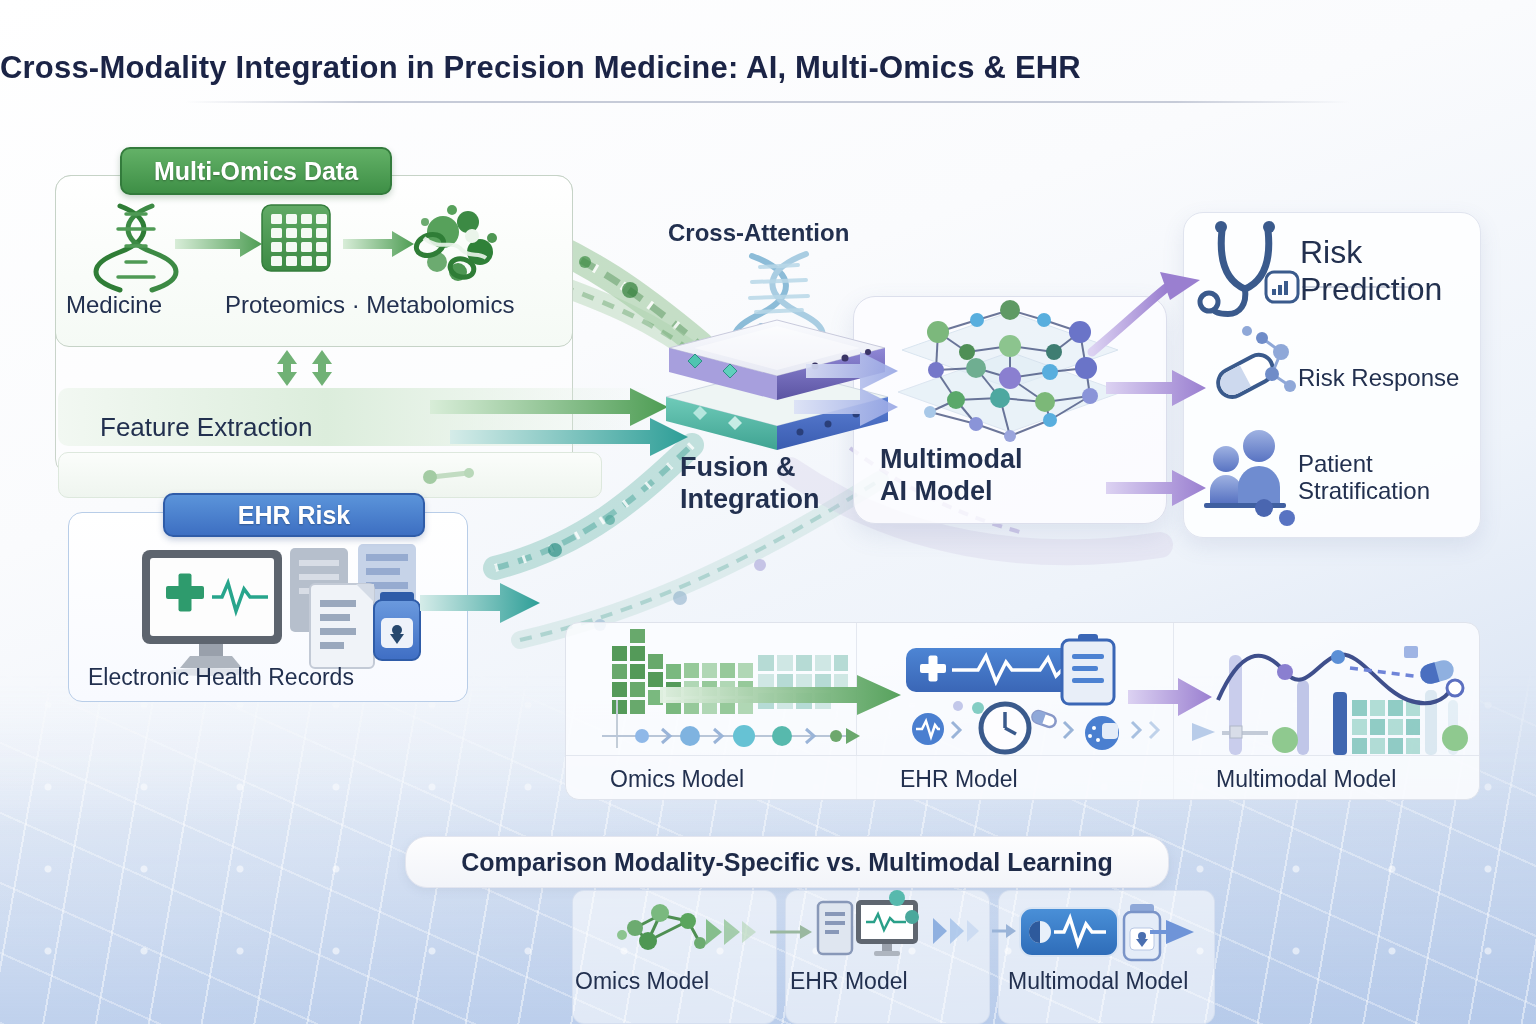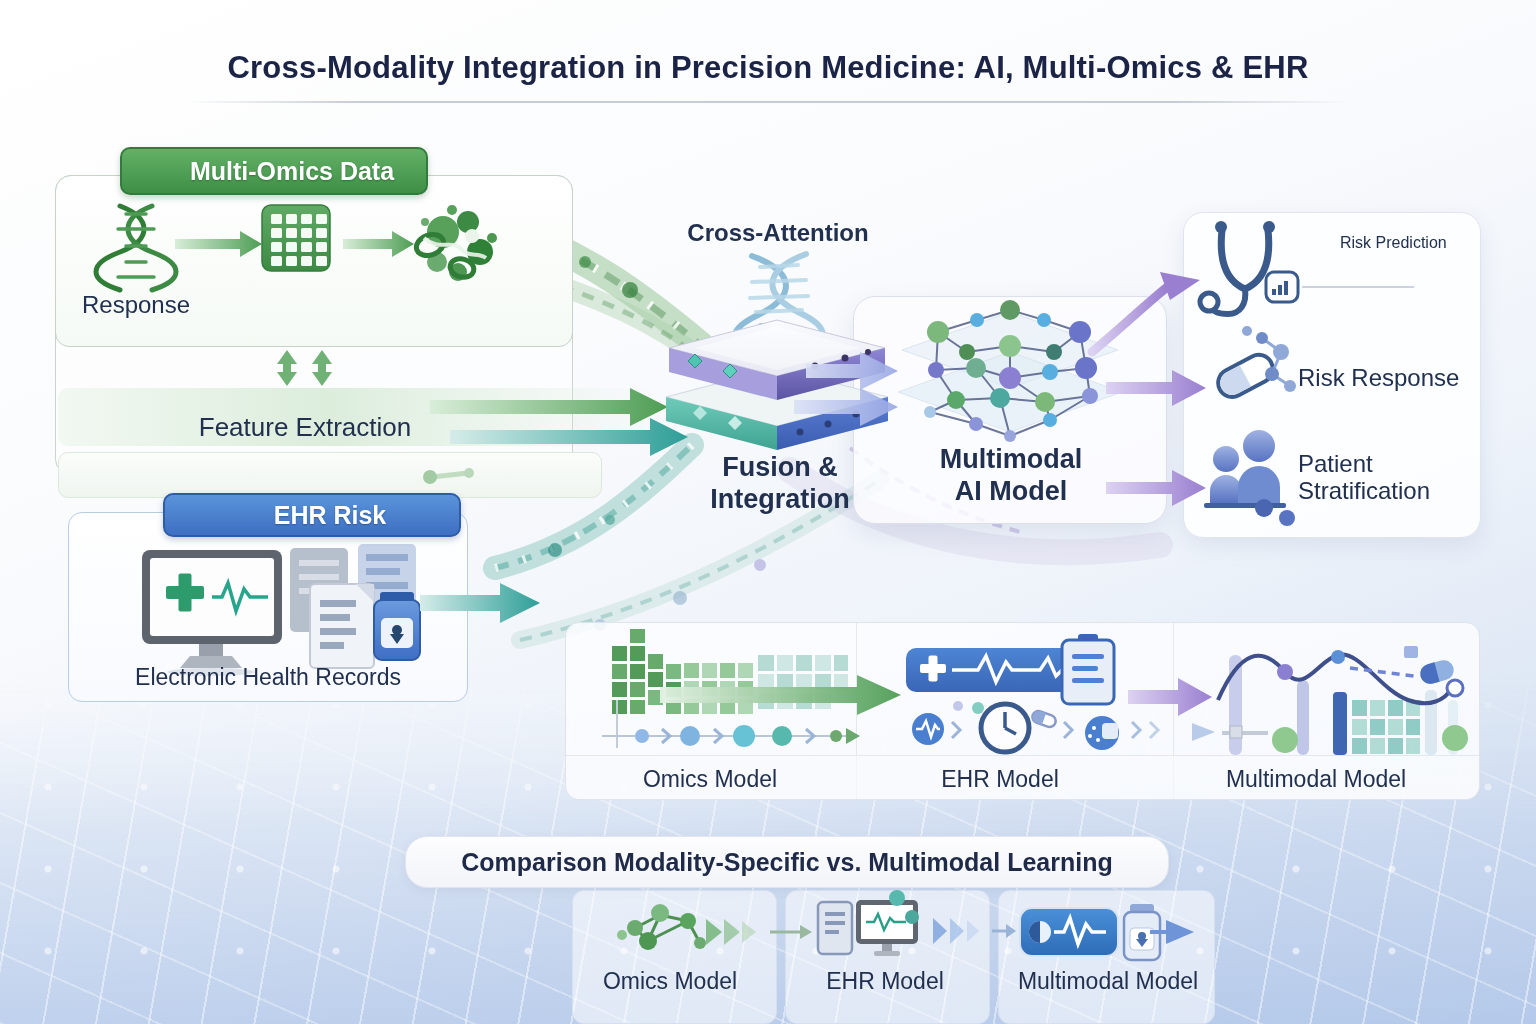--- a/index.html
+++ b/index.html
@@ -13,29 +13,29 @@
       repeating-linear-gradient(24deg, rgba(255,255,255,.32) 0 2px, transparent 2px 64px),
       linear-gradient(180deg, rgba(188,206,234,0) 0%, rgba(178,199,232,.45) 60%, rgba(168,192,230,.65) 100%);
     background-size:96px 82px,auto,auto,auto;
     -webkit-mask-image:linear-gradient(to top,#000 55%,transparent);
     mask-image:linear-gradient(to top,#000 55%,transparent);}
   svg.layer{position:absolute;left:0;top:0;pointer-events:none;}
   #streams{z-index:1}
   #fore{z-index:5}
   .card{position:absolute;z-index:2;box-sizing:border-box;}
   .txt{position:absolute;z-index:7;color:#22304f;}
-  .ctr{text-align:center;}
+  .ctr{}
   .title{left:0;right:0;top:50px;font-size:31px;font-weight:600;color:#1b2446;letter-spacing:.2px;}
   .title-divider{position:absolute;z-index:2;left:185px;top:101px;width:1165px;height:2px;
     background:linear-gradient(90deg,transparent,#c6cbd8 15%,#c6cbd8 85%,transparent);}
   .omics-outer{left:55px;top:175px;width:518px;height:300px;border:1.5px solid #c9d4ca;border-radius:16px;background:rgba(255,255,255,.45);}
   .omics-inner{left:55px;top:175px;width:518px;height:172px;border:1.5px solid #c6d3c7;border-radius:16px 16px 14px 14px;
     background:linear-gradient(180deg,#ffffff,#f5faf5);}
   .badge{position:absolute;z-index:6;display:flex;align-items:center;justify-content:center;
-    color:#fff;font-size:25px;font-weight:bold;text-shadow:0 1px 2px rgba(0,0,0,.28);border-radius:10px;padding-left:36px;}
+    color:#fff;font-size:25px;font-weight:bold;text-shadow:0 1px 2px rgba(0,0,0,.28);border-radius:10px;}
   .badge-green{left:120px;top:147px;width:268px;height:44px;
     background:linear-gradient(180deg,#63b167,#3e8f46);border:2px solid #337b3c;box-shadow:0 3px 6px rgba(40,90,50,.25);}
   .badge-blue{left:163px;top:493px;width:258px;height:40px;
     background:linear-gradient(180deg,#5b94da,#3d6fc2);border:2px solid #2f5ca8;box-shadow:0 3px 6px rgba(40,70,130,.25);}
   .lbl24{font-size:24px;}
   .lbl23{font-size:23px;}
   .feature-band{left:58px;top:388px;width:596px;height:58px;border-radius:10px;z-index:2;position:absolute;
     background:linear-gradient(90deg,#f2f8f2,#dcedDC 45%,rgba(217,236,217,.25) 85%,rgba(217,236,217,0));}
   .cnn-band{left:58px;top:452px;width:542px;height:44px;border-radius:10px;z-index:2;position:absolute;
     background:linear-gradient(180deg,#fbfdfb,#eff5ef);border:1px solid #dde8dd;}
@@ -91,40 +91,41 @@
       <path d="M 850,448 C 910,492 960,515 1020,532" stroke="#9a86cc" stroke-width="4" fill="none" stroke-dasharray="10 8" opacity="0.4"></path>
     </g>
   </svg>
 
   <div class="txt title ctr">Cross-Modality Integration in Precision Medicine: AI, Multi-Omics &amp; EHR</div>
   <div class="title-divider"></div>
 
   <div class="card omics-outer"></div>
   <div class="card omics-inner"></div>
   <div class="badge badge-green">Multi-Omics Data</div>
-  <div class="txt lbl24 ctr" style="left:66px;top:291px;width:140px;">Response</div>
+  <div class="txt lbl24 ctr" style="left:66px;top:291px;width:140px;">Medicine</div>
+  <div class="txt lbl24 ctr" style="left:225px;top:291px;width:320px;">Proteomics · Metabolomics</div>
 
   <div class="feature-band"></div>
   <div class="txt ctr" style="left:100px;top:412px;width:410px;font-size:26px;">Feature Extraction</div>
   <div class="cnn-band"></div>
 
   <div class="card ehr-box"></div>
   <div class="badge badge-blue">EHR Risk</div>
   <div class="txt lbl23 ctr" style="left:88px;top:664px;width:360px;">Electronic Health Records</div>
 
   <div class="txt ctr fw600" style="left:668px;top:219px;width:220px;font-size:24px;">Cross-Attention</div>
   <div class="txt ctr fw600" style="left:680px;top:452px;width:200px;font-size:27px;">Fusion &amp;</div>
   <div class="txt ctr fw600" style="left:680px;top:484px;width:200px;font-size:27px;">Integration</div>
 
   <div class="card ai-card"></div>
   <div class="txt ctr fw600" style="left:880px;top:444px;width:262px;font-size:27px;">Multimodal</div>
   <div class="txt ctr fw600" style="left:880px;top:476px;width:262px;font-size:27px;">AI Model</div>
 
   <div class="card out-card"></div>
-  <div class="txt" style="left:1300px;top:234px;width:175px;font-size:16px;margin-left:40px;">Risk Prediction</div>
+  <div class="txt" style="left:1300px;top:234px;width:175px;font-size:32px;">Risk Prediction</div>
   <div class="underline"></div>
   <div class="txt" style="left:1298px;top:364px;width:182px;font-size:24px;">Risk Response</div>
   <div class="txt" style="left:1298px;top:450px;width:175px;font-size:24px;">Patient</div>
   <div class="txt" style="left:1298px;top:477px;width:185px;font-size:24px;">Stratification</div>
 
 
   <div class="card panels-card">
     <div class="pdiv" style="left:290px;"></div>
     <div class="pdiv" style="left:607px;"></div>
     <div class="pstrip"></div>

